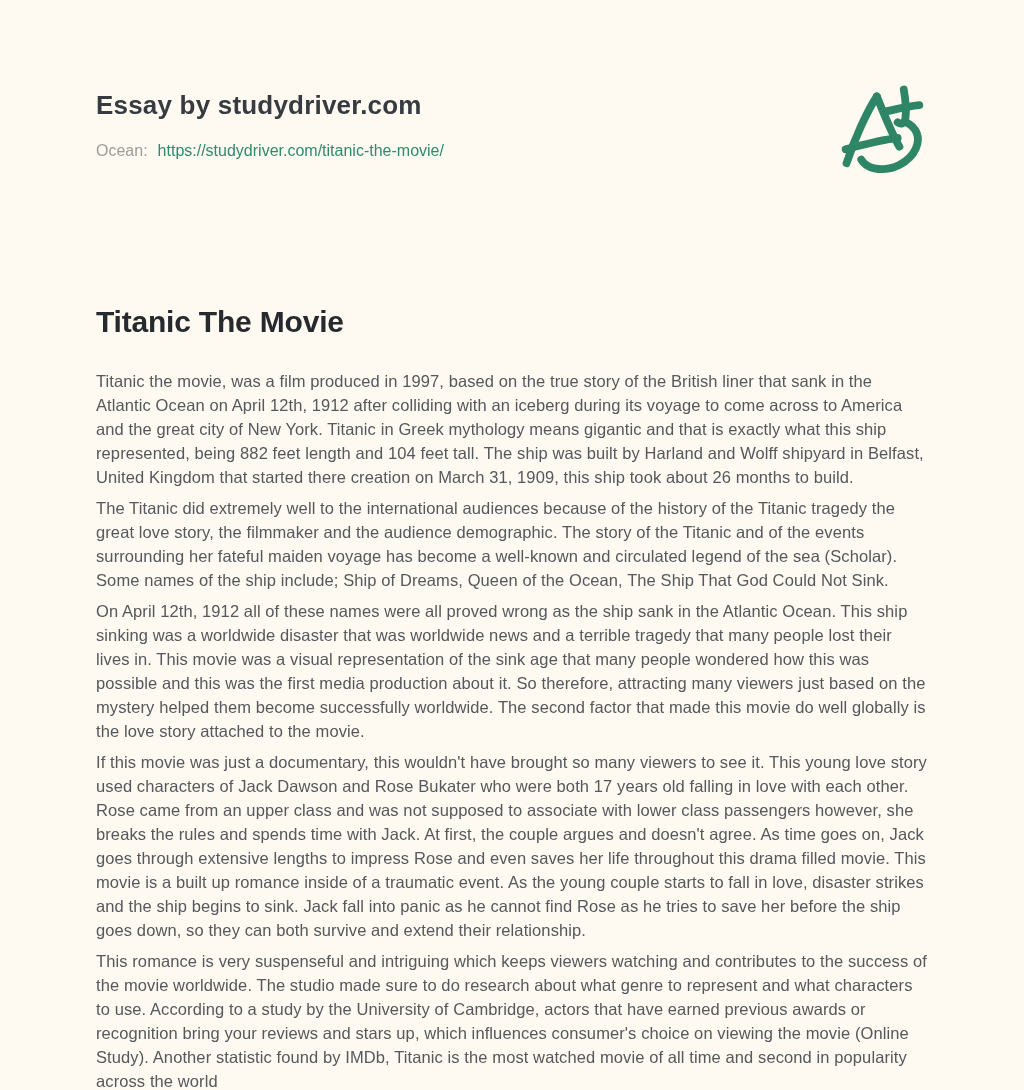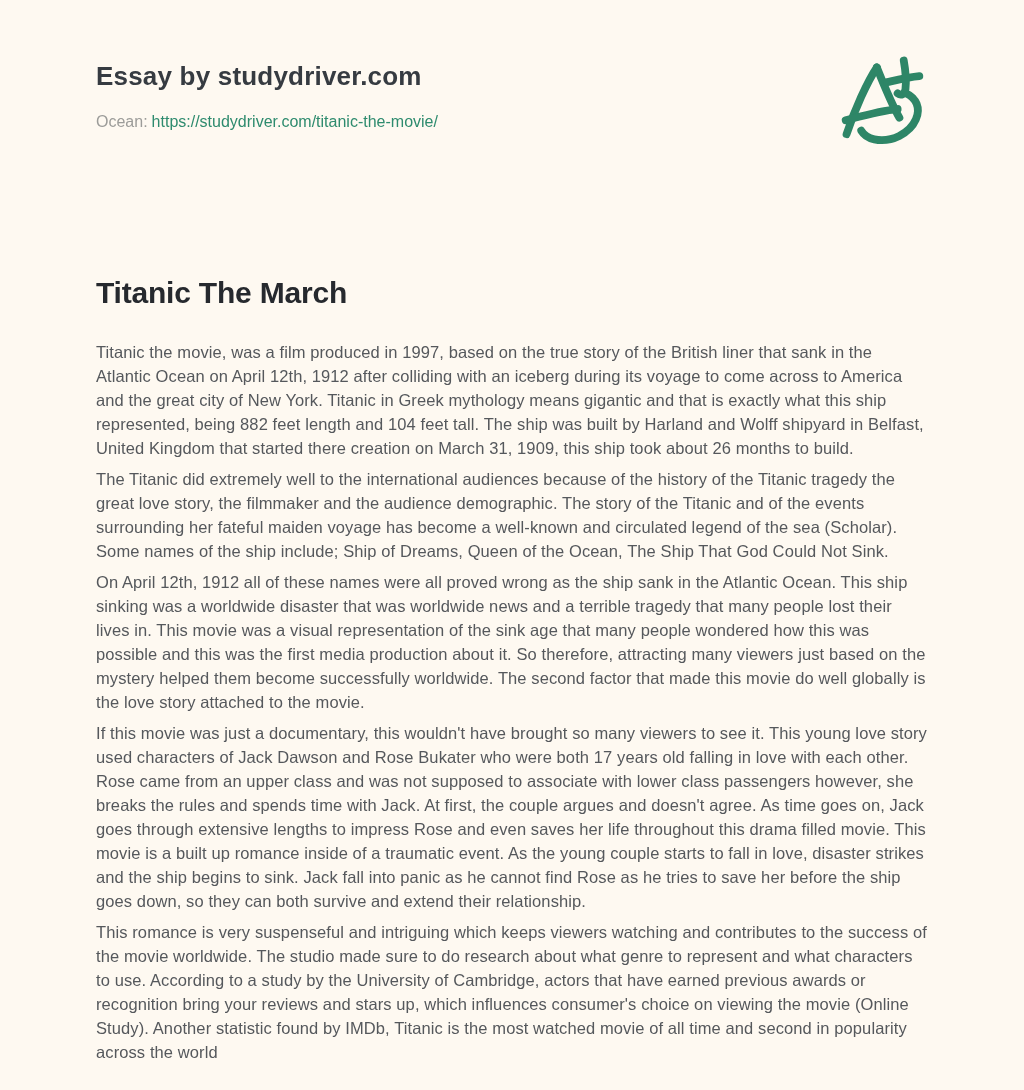--- a/index.html
+++ b/index.html
@@ -6,21 +6,21 @@
   html, body {
     width: 1024px;
     height: 1090px;
     overflow: hidden;
     background: #FEF9F1;
     font-family: "Liberation Sans", "DejaVu Sans", sans-serif;
   }
   .page {
     width: 1024px;
     height: 1090px;
-    padding: 62px 96px 0 96px;
+    padding: 91px 96px 0 96px;
     position: relative;
   }
   .header-row {
     display: flex;
     justify-content: space-between;
     align-items: flex-start;
   }
   .site-title {
     font-size: 26px;
     font-weight: bold;
@@ -29,21 +29,21 @@
     line-height: 1.1;
   }
   .source-line {
     margin-top: 22px;
     font-size: 16px;
     color: #9C9C99;
   }
   .source-line a {
     color: #2E8B6E;
     text-decoration: none;
-    margin-left: 4px;
+    margin-left: 10px;
   }
   .logo {
     width: 104px;
     height: 112px;
     margin-top: -12px;
     flex-shrink: 0;
   }
   .article-title {
     margin-top: 114px;
     font-size: 30px;
@@ -85,21 +85,21 @@
       <path d="M25 74 C44 69, 64 63, 85 61"></path>
 
       <path d="M73 30 C86 27, 98 24, 110 23"></path>
 
       <path d="M92 5 C94 16, 95 29, 94 38 C93 44, 89 46, 85 43"></path>
 
       <path d="M95 43 C106 48, 112 60, 106 73 C99 89, 78 100, 58 96 C51 94.5, 46 91, 43 86"></path>
     </svg>
   </div>
 
-  <h1 class="article-title">Titanic The March</h1>
+  <h1 class="article-title">Titanic The Movie</h1>
 
   <div class="essay">
     <p>Titanic the movie, was a film produced in 1997, based on the true story of the British liner that sank in the Atlantic Ocean on April 12th, 1912 after colliding with an iceberg during its voyage to come across to America and the great city of New York. Titanic in Greek mythology means gigantic and that is exactly what this ship represented, being 882 feet length and 104 feet tall. The ship was built by Harland and Wolff shipyard in Belfast, United Kingdom that started there creation on March 31, 1909, this ship took about 26 months to build.</p>
     <p>The Titanic did extremely well to the international audiences because of the history of the Titanic tragedy the great love story, the filmmaker and the audience demographic. The story of the Titanic and of the events surrounding her fateful maiden voyage has become a well-known and circulated legend of the sea (Scholar). Some names of the ship include; Ship of Dreams, Queen of the Ocean, The Ship That God Could Not Sink.</p>
     <p>On April 12th, 1912 all of these names were all proved wrong as the ship sank in the Atlantic Ocean. This ship sinking was a worldwide disaster that was worldwide news and a terrible tragedy that many people lost their lives in. This movie was a visual representation of the sink age that many people wondered how this was possible and this was the first media production about it. So therefore, attracting many viewers just based on the mystery helped them become successfully worldwide. The second factor that made this movie do well globally is the love story attached to the movie.</p>
     <p>If this movie was just a documentary, this wouldn't have brought so many viewers to see it. This young love story used characters of Jack Dawson and Rose Bukater who were both 17 years old falling in love with each other. Rose came from an upper class and was not supposed to associate with lower class passengers however, she breaks the rules and spends time with Jack. At first, the couple argues and doesn't agree. As time goes on, Jack goes through extensive lengths to impress Rose and even saves her life throughout this drama filled movie. This movie is a built up romance inside of a traumatic event. As the young couple starts to fall in love, disaster strikes and the ship begins to sink. Jack fall into panic as he cannot find Rose as he tries to save her before the ship goes down, so they can both survive and extend their relationship.</p>
     <p>This romance is very suspenseful and intriguing which keeps viewers watching and contributes to the success of the movie worldwide. The studio made sure to do research about what genre to represent and what characters to use. According to a study by the University of Cambridge, actors that have earned previous awards or recognition bring your reviews and stars up, which influences consumer's choice on viewing the movie (Online Study). Another statistic found by IMDb, Titanic is the most watched movie of all time and second in popularity across the world</p>
   </div>
 
 </div>

